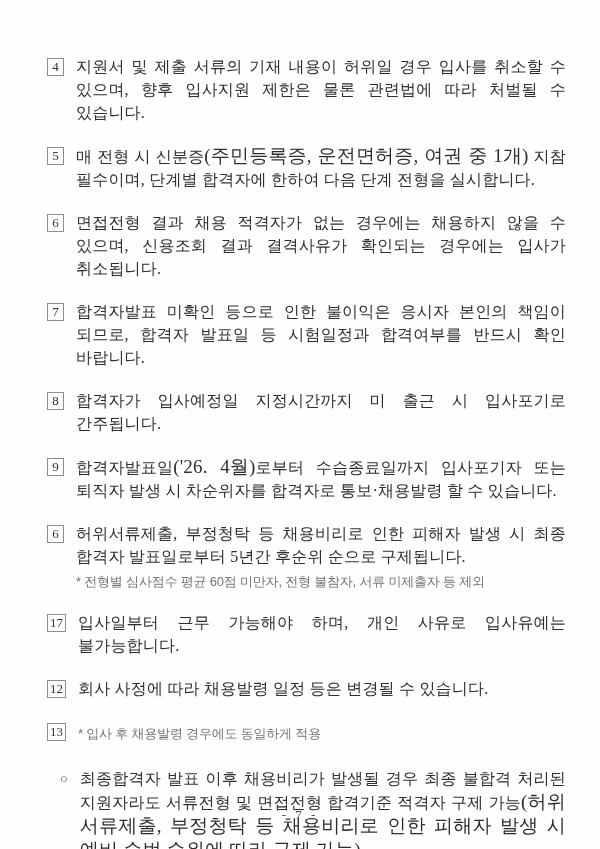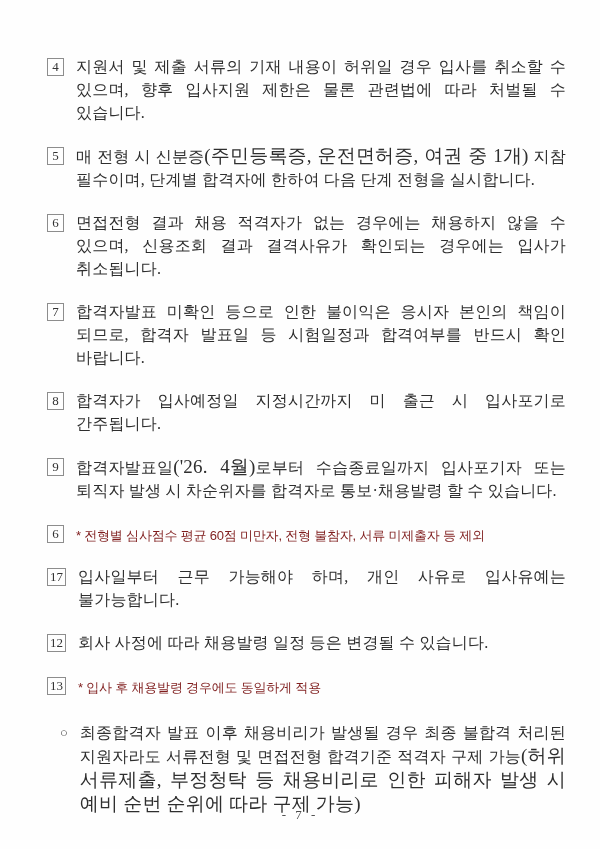--- a/index.html
+++ b/index.html
@@ -51,21 +51,21 @@
     word-break: keep-all;
     letter-spacing: 0.2px;
   }
   .seg-small { font-size: 19px; }
   .item-note {
     font-family: "Liberation Sans", "DejaVu Sans", sans-serif;
     font-size: 13px;
     font-weight: 500;
     line-height: 18px;
     letter-spacing: -0.2px;
-    color: #7f1d1d;
+    color: #737373;
     margin-top: 5px;
     text-align: left;
   }
   .bullet-item { margin-left: 13px; margin-top: 24px; }
   .page-number {
     position: absolute;
     left: 0;
     bottom: 26px;
     width: 100%;
     text-align: center;
@@ -124,20 +124,21 @@
     <span class="marker-box">9</span>
     <div class="item-body">
       <span><span>합격자발표일</span><span class="seg-small">('26. 4월)</span><span>로부터 수습종료일까지 입사포기자 또는 퇴직자 발생 시 차순위자를 합격자로 통보·채용발령 할 수 있습니다.</span></span>
       
     </div>
   </div>
 
   <div class="item">
     <span class="marker-box">6</span>
     <div class="item-body">
+      <span><span>허위서류제출, 부정청탁 등 채용비리로 인한 피해자 발생 시 최종 합격자 발표일로부터 5년간 후순위 순으로 구제됩니다.</span></span>
       <div class="item-note">* 전형별 심사점수 평균 60점 미만자, 전형 불참자, 서류 미제출자 등 제외</div>
     </div>
   </div>
 
   <div class="item">
     <span class="marker-box">17</span>
     <div class="item-body">
       <span><span>입사일부터 근무 가능해야 하며, 개인 사유로 입사유예는 불가능합니다.</span></span>
       
     </div>

